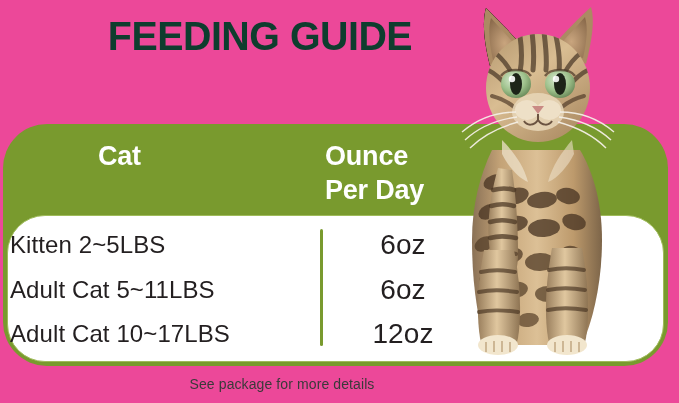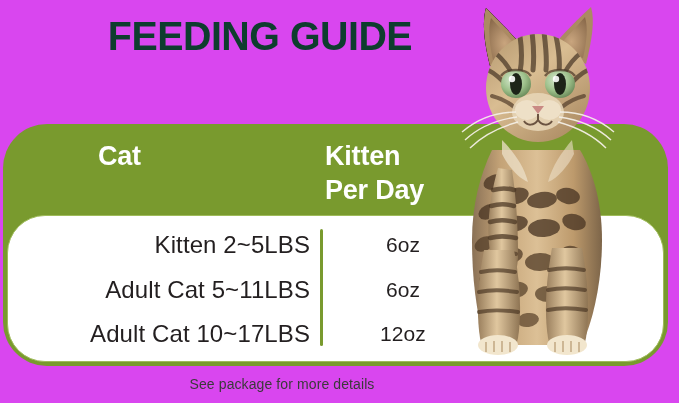--- a/index.html
+++ b/index.html
@@ -9,21 +9,21 @@
     height: 403px;
     overflow: hidden;
     background: #ffffff;
     font-family: "Liberation Sans", sans-serif;
   }
 
   #page {
     position: relative;
     width: 679px;
     height: 403px;
-    background: #d946ef;
+    background: #ec4899;
   }
 
   
   #title {
     position: absolute;
     left: 0;
     top: 16px;
     width: 520px;
     text-align: center;
     font-family: "Liberation Sans", sans-serif;
@@ -94,35 +94,35 @@
     line-height: 38px;
   }
   #row-0 { top: 226px; }
   #row-1 { top: 271px; }
   #row-2 { top: 315px; }
 
   .cell-weight {
     position: absolute;
     left: 10px;
     width: 300px;
-    text-align: right;
+    text-align: left;
     font-family: "Liberation Sans", sans-serif;
     font-size: 24px;
     font-weight: 300;
     color: #231f20;
     letter-spacing: 0.1px;
     white-space: nowrap;
   }
   .cell-amount {
     position: absolute;
     left: 333px;
     width: 140px;
     text-align: center;
     font-family: "Liberation Sans", sans-serif;
-    font-size: 21px;
+    font-size: 28px;
     font-weight: 300;
     color: #231f20;
     letter-spacing: 0.1px;
     white-space: nowrap;
   }
 
   
   #footer-note {
     position: absolute;
     left: 0;
@@ -155,21 +155,21 @@
   <div id="title">FEEDING GUIDE</div>
 
   <div id="green-card"></div>
 
   <div id="white-card"></div>
 
   <div class="head-cell" id="head-weight">
     <span>Cat</span>
   </div>
   <div class="head-cell" id="head-ounce">
-    <span>Kitten</span>
+    <span>Ounce</span>
     <span class="line2">Per Day</span>
   </div>
 
   <div id="col-divider"></div>
 
   <div class="row" id="row-0">
     <span class="cell-weight">Kitten 2~5LBS</span>
     <span class="cell-amount">6oz</span>
   </div>
   <div class="row" id="row-1">

